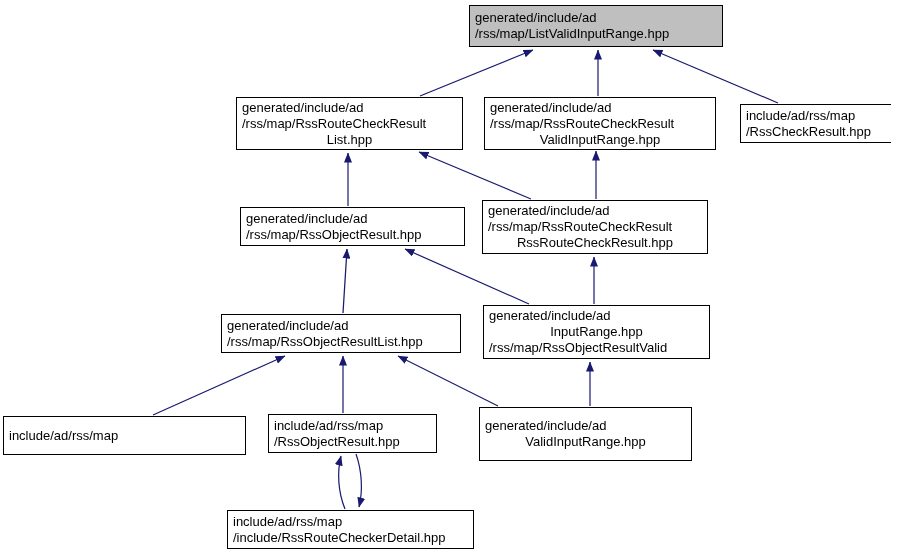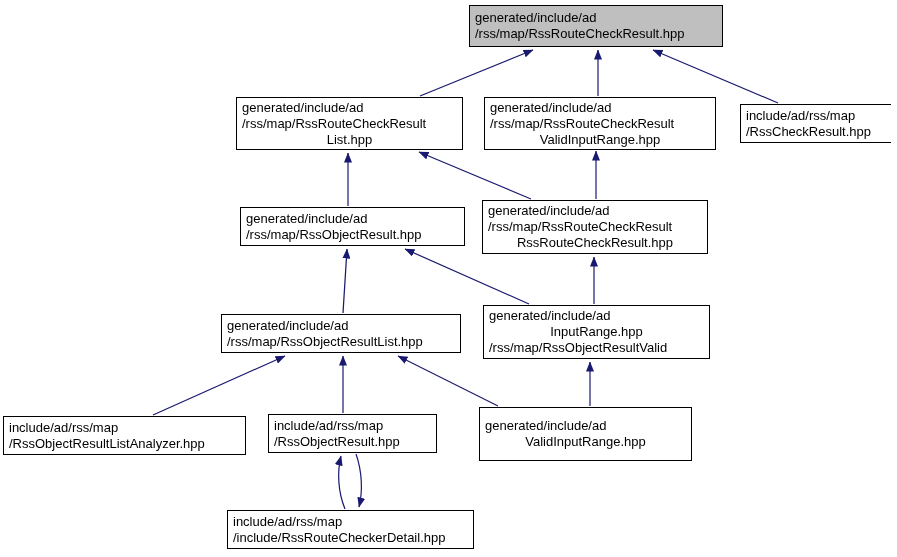--- a/index.html
+++ b/index.html
@@ -73,21 +73,21 @@
       <path d="M343,413 L343,356" marker-end="url(#arrow)"></path>
       <path d="M498,406 L398,356" marker-end="url(#arrow)"></path>
       <path d="M590,406 L590,362" marker-end="url(#arrow)"></path>
       <path d="M345,509 C338,492 337,472 341,456" marker-end="url(#arrow)"></path>
       <path d="M356,454 C362,471 363,491 359,507" marker-end="url(#arrow)"></path>
     </g>
   </svg>
 
   <div class="node hl" style="left:469px; top:5px; width:254px; height:42px;">
     <div class="line">generated/include/ad</div>
-    <div class="line">/rss/map/RssRouteCheckResult.hpp</div>
+    <div class="line">/rss/map/ListValidInputRange.hpp</div>
   </div>
 
   <div class="node" style="left:236px; top:97px; width:227px; height:53px;">
     <div class="line">generated/include/ad</div>
     <div class="line">/rss/map/RssRouteCheckResult</div>
     <div class="line center">List.hpp</div>
   </div>
 
   <div class="node" style="left:484px; top:97px; width:232px; height:53px;">
     <div class="line">generated/include/ad</div>
@@ -117,21 +117,20 @@
   </div>
 
   <div class="node" style="left:483px; top:305px; width:227px; height:54px;">
     <div class="line">generated/include/ad</div>
     <div class="line center">InputRange.hpp</div>
     <div class="line">/rss/map/RssObjectResultValid</div>
   </div>
 
   <div class="node" style="left:3px; top:416px; width:243px; height:39px;">
     <div class="line">include/ad/rss/map</div>
-    <div class="line">/RssObjectResultListAnalyzer.hpp</div>
   </div>
 
   <div class="node" style="left:268px; top:414px; width:169px; height:39px;">
     <div class="line">include/ad/rss/map</div>
     <div class="line">/RssObjectResult.hpp</div>
   </div>
 
   <div class="node" style="left:479px; top:407px; width:213px; height:54px;">
     <div class="line">generated/include/ad</div>
     <div class="line center">ValidInputRange.hpp</div>

